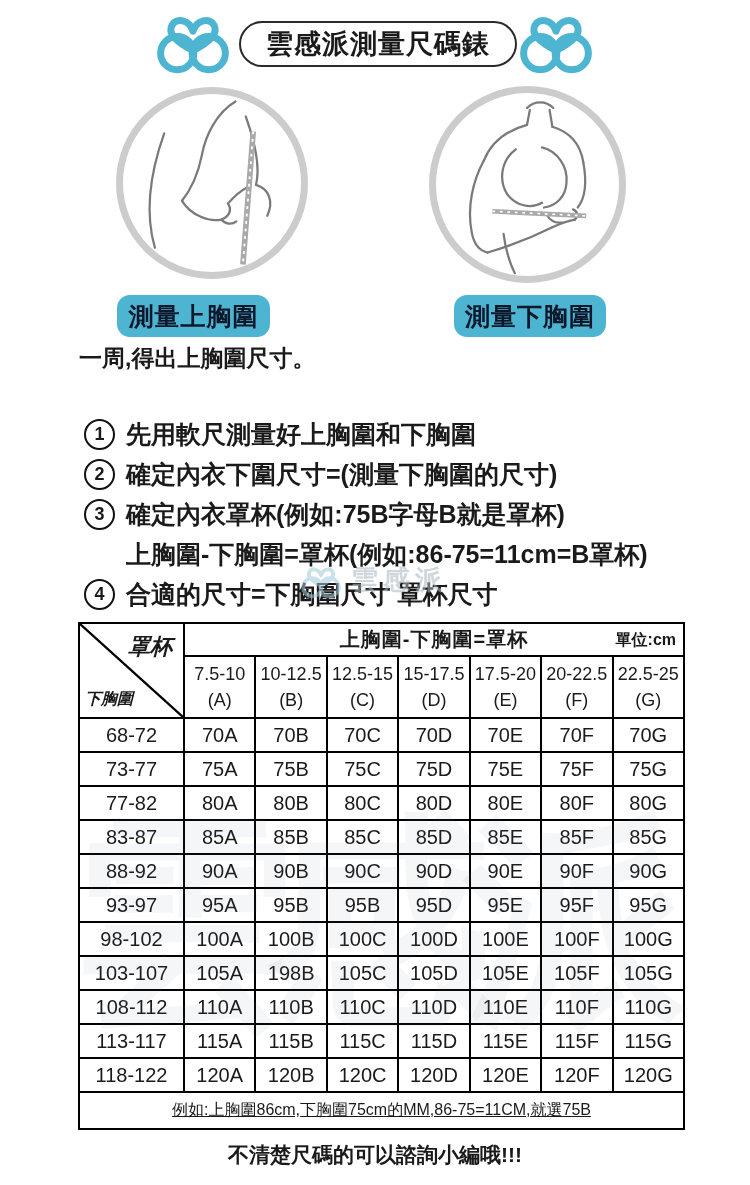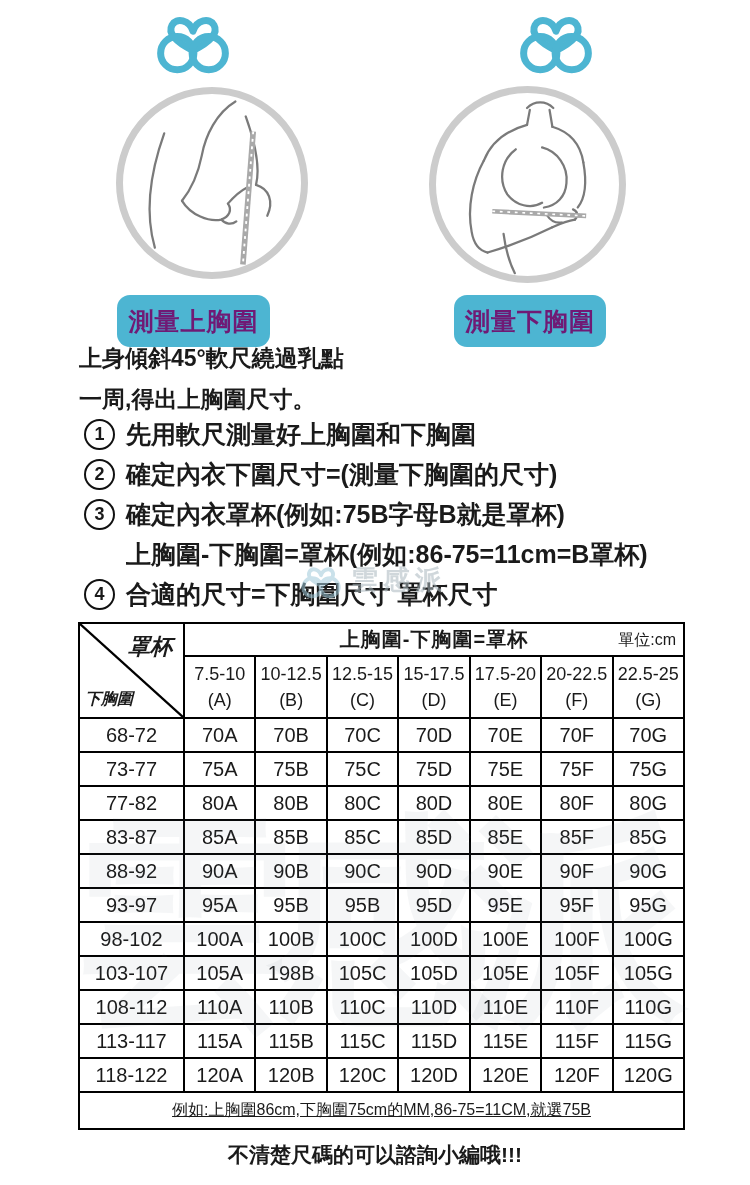--- a/index.html
+++ b/index.html
@@ -20,23 +20,23 @@
   
   .circle{
     position:absolute;border:7px solid #cccccc;border-radius:50%;
     background:#fff;box-sizing:border-box;
   }
   .circle.left{left:116px;top:87px;width:192px;height:192px;}
   .circle.right{left:429px;top:86px;width:197px;height:197px;}
   .circle svg{width:100%;height:100%;display:block;}
   
   .badge{
-    position:absolute;height:52px;border-radius:13px;
+    position:absolute;height:42px;border-radius:13px;
     display:flex;align-items:center;justify-content:center;
-    color:#701a75;font-size:25px;font-weight:bold;letter-spacing:1px;
+    color:#0f172a;font-size:25px;font-weight:bold;letter-spacing:1px;
   }
   .badge.left{left:117px;top:295px;width:153px;}
   .badge.right{left:454px;top:295px;width:152px;}
   
   .desc{position:absolute;font-size:23px;font-weight:bold;line-height:41px;white-space:nowrap;}
   .desc.left{left:79px;top:338px;}
   .desc.right{left:397px;top:338px;}
   
   .steps{position:absolute;left:84px;top:419px;font-size:25px;font-weight:bold;}
   .step{display:flex;align-items:center;margin-bottom:9px;white-space:nowrap;height:31px;}
@@ -58,21 +58,21 @@
   .size-table th,.size-table td{
     border:2px solid #000;text-align:center;vertical-align:middle;
     padding:0;font-weight:normal;box-sizing:border-box;
   }
   .corner{position:relative;width:105px;height:94px;font-style:italic;}
   .corner svg{position:absolute;left:0;top:0;width:100%;height:100%;}
   .corner-cup{position:absolute;top:8px;right:11px;font-size:22px;font-weight:bold;}
   .corner-band{position:absolute;bottom:7px;left:5px;font-size:16px;font-weight:bold;}
   .span-head{position:relative;height:33px;}
   .span-title{font-size:20px;font-weight:bold;letter-spacing:1px;}
-  .unit{position:absolute;right:7px;top:50%;transform:translateY(-50%);font-size:16px;font-weight:normal;}
+  .unit{position:absolute;right:7px;top:50%;transform:translateY(-50%);font-size:16px;font-weight:bold;}
   .cup-th{height:62px;font-size:18px;line-height:26px;}
   .size-table tbody th.band{font-size:20px;height:24px;}
   .size-table tbody td{font-size:20px;height:34px;}
   .example-cell{font-size:16px;font-weight:bold;height:37px;text-decoration:underline;}
   
   .big-wm{
     position:absolute;left:70px;top:752px;width:620px;height:360px;
     font-size:225px;font-weight:bold;letter-spacing:-28px;line-height:340px;
     color:rgba(110,120,130,0.065);white-space:nowrap;overflow:hidden;
     pointer-events:none;
@@ -85,20 +85,21 @@
 
 <div class="page">
 
   <svg class="logo left" viewBox="0 0 100 80">
     <g fill="none" stroke="#4db5d2" stroke-width="8" stroke-linecap="round" stroke-linejoin="round">
       <path d="M50 30 C46 17 31 14 26 23 C21 32 30 42 50 52 C70 42 79 32 74 23 C69 14 54 17 50 30 Z"></path>
       <circle cx="32" cy="55" r="19"></circle>
       <circle cx="68" cy="55" r="19"></circle>
     </g>
   </svg>
+  <div class="title-pill">雲感派測量尺碼錶</div>
   <svg class="logo right" viewBox="0 0 100 80">
     <g fill="none" stroke="#4db5d2" stroke-width="8" stroke-linecap="round" stroke-linejoin="round">
       <path d="M50 30 C46 17 31 14 26 23 C21 32 30 42 50 52 C70 42 79 32 74 23 C69 14 54 17 50 30 Z"></path>
       <circle cx="32" cy="55" r="19"></circle>
       <circle cx="68" cy="55" r="19"></circle>
     </g>
   </svg>
 
   <div class="circle left">
     <svg viewBox="0 0 190 190">
@@ -136,21 +137,20 @@
       </g>
       <path d="M60 126 L160 131" stroke="#a9a9a9" stroke-width="5" fill="none"></path>
       <path d="M60 126 L160 131" stroke="#ffffff" stroke-width="1.8" stroke-dasharray="3 5" fill="none"></path>
     </svg>
   </div>
 
   <div class="badge left" style="background:#4db5d2">測量上胸圍</div>
   <div class="badge right" style="background:#4db5d2">測量下胸圍</div>
 
   <div class="desc left">
-    <div>上身傾斜45°軟尺繞過乳點</div>
     <div>一周,得出上胸圍尺寸。</div>
   </div>
 
   <div class="steps" id="steps">
       <div class="step">
         <span class="step-num">1</span>
         <span>先用軟尺測量好上胸圍和下胸圍</span>
       </div>
       <div class="step">
         <span class="step-num">2</span>

